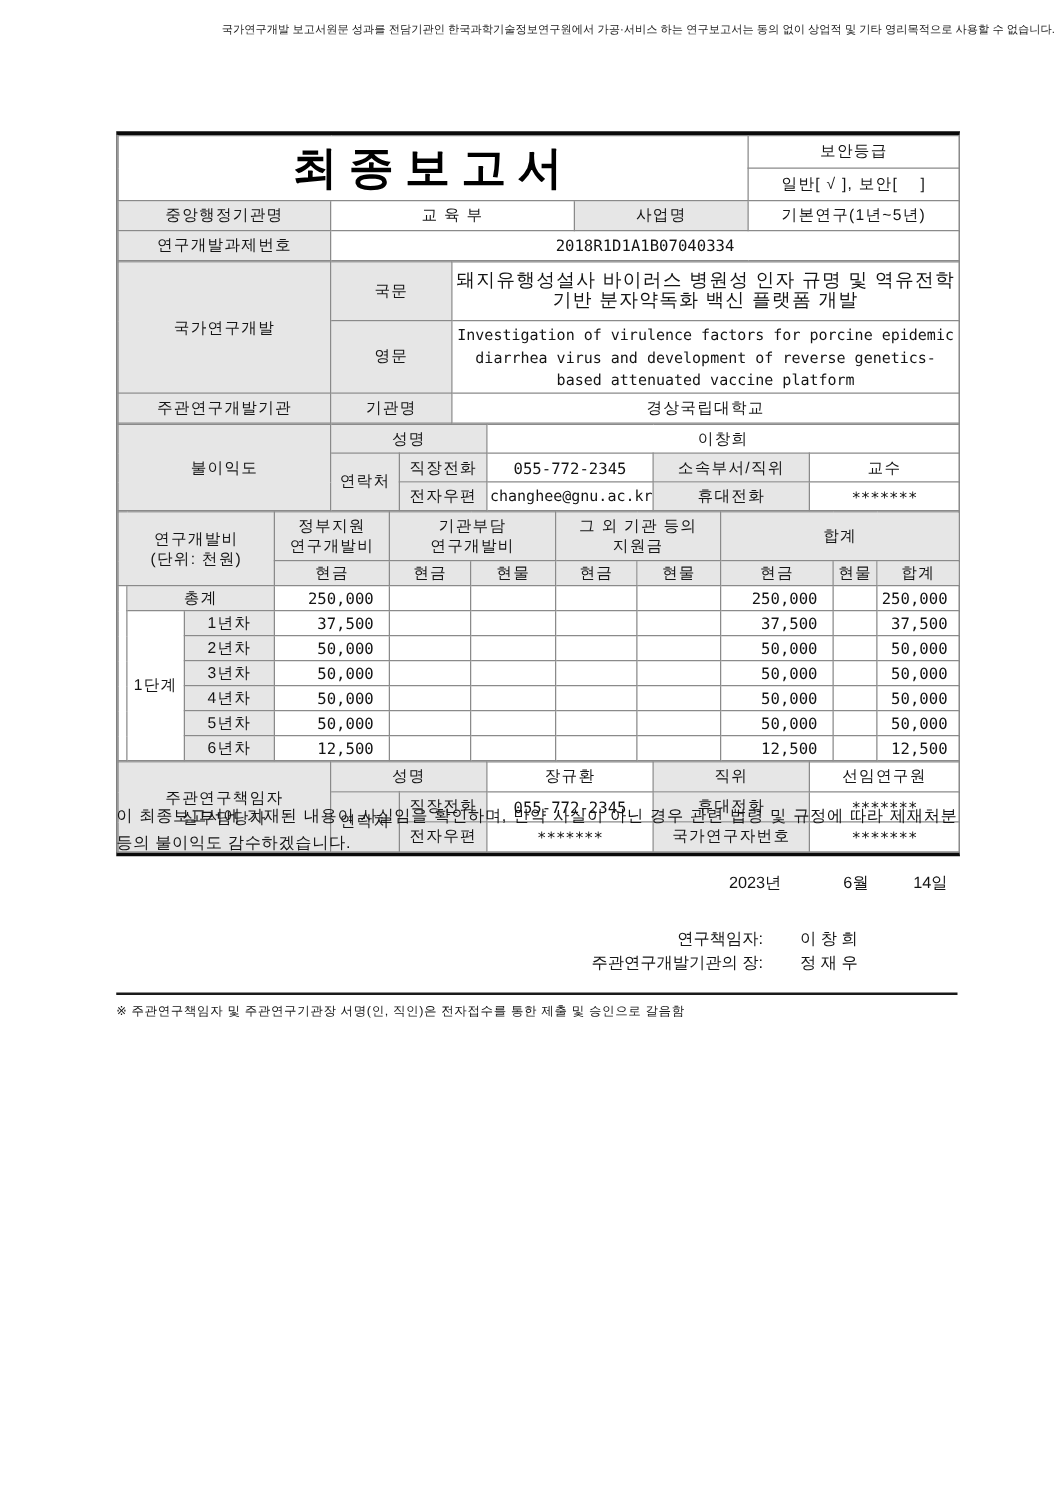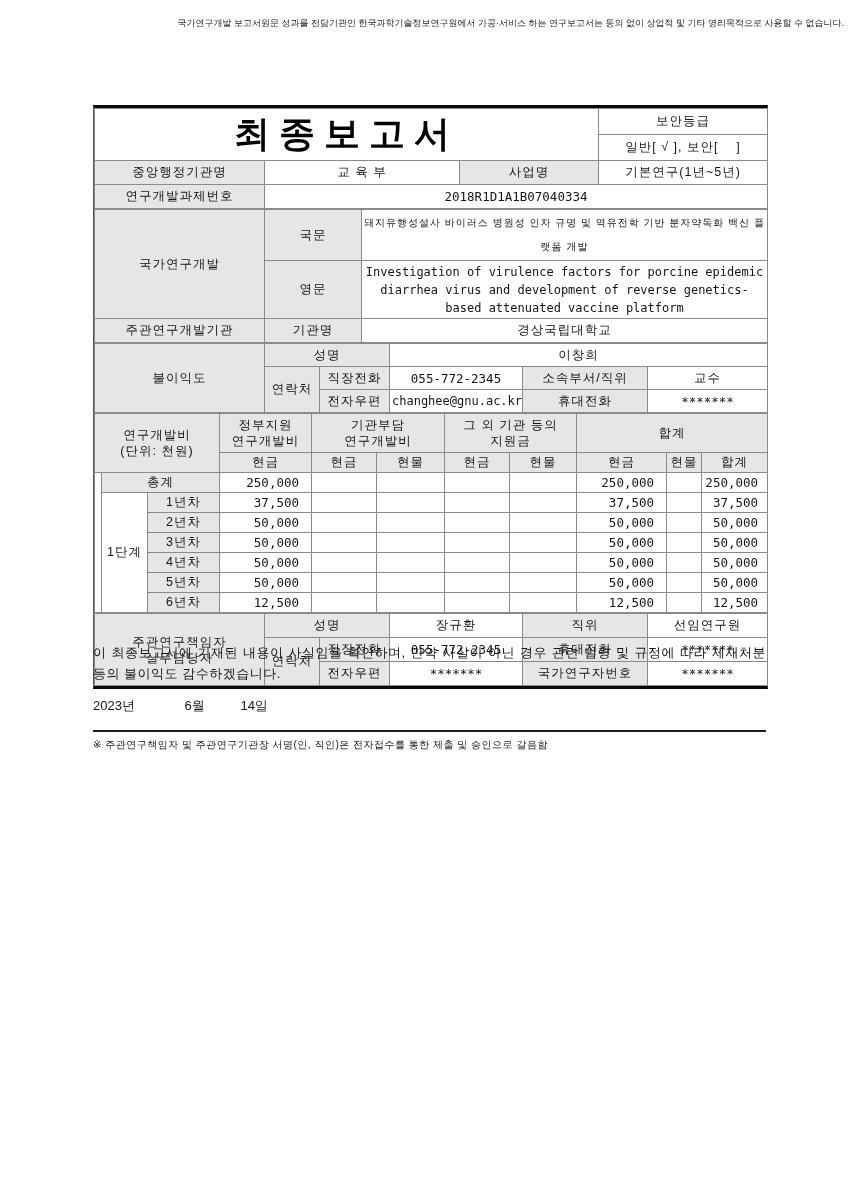--- a/index.html
+++ b/index.html
@@ -17,30 +17,30 @@
   .pre{white-space:pre-line;line-height:16px;}
   .mono{font-family:"DejaVu Sans Mono","Liberation Mono",monospace;letter-spacing:0;}
   .num{font-family:"DejaVu Sans Mono","Liberation Mono",monospace;letter-spacing:0;
        text-align:right;padding-right:12px;}
   .num-last{padding-right:9px;}
   .title-cell{font-size:36px;font-weight:bold;letter-spacing:9px;color:#000;}
   .sec-top td{height:19px;}
   .sec-val{white-space:pre;}
   .r20 td{height:20px;}
   .r21 td{height:21px;}
-  .kor-title{height:44px;font-size:10px;line-height:24px;}
+  .kor-title{height:44px;font-size:15px;line-height:16px;}
   .eng-title{height:55px;font-size:12px;line-height:18px;}
   .email{font-size:12px;}
   .bud-h1 td{height:36px;font-size:12.5px;}
   .bud-h2 td{height:16px;}
   .bud-r td{height:17px;}
   .budget{border-top:1px solid #555;}
   .below{position:absolute;left:93px;top:642px;width:673px;font-size:13px;}
   .decl{text-align:justify;line-height:21px;letter-spacing:0.5px;}
-  .dateline{text-align:left;margin-top:13px;padding-right:8px;}
+  .dateline{text-align:right;margin-top:13px;padding-right:8px;}
   .dateline span{display:inline-block;}
   .d-month{margin-left:46px;}
   .d-day{margin-left:32px;}
   .signs{margin-top:26px;text-align:right;padding-right:64px;line-height:19px;}
   .sign-name{display:inline-block;margin-left:26px;min-width:62px;text-align:left;}
   .rule{border:none;border-top:2px solid #1a1a1a;margin:15px 0 0 0;}
   .footnote{margin-top:6px;text-align:left;font-size:10px;letter-spacing:0.5px;}
 </style>
 </head>
 <body>
@@ -289,17 +289,27 @@
 
   </div>
 
   <div class="below">
     <div class="decl">이 최종보고서에 기재된 내용이 사실임을 확인하며, 만약 사실이 아닌 경우 관련 법령 및 규정에 따라 제재처분 등의 불이익도 감수하겠습니다.</div>
     <div class="dateline">
       <span>2023년</span>
       <span class="d-month">6월</span>
       <span class="d-day">14일</span>
     </div>
+    <div class="signs">
+      <div>
+        <span>연구책임자:</span>
+        <span class="sign-name">이 창 희</span>
+      </div>
+      <div>
+        <span>주관연구개발기관의 장:</span>
+        <span class="sign-name">정 재 우</span>
+      </div>
+    </div>
     <hr class="rule">
     <div class="footnote">※ 주관연구책임자 및 주관연구기관장 서명(인, 직인)은 전자접수를 통한 제출 및 승인으로 갈음함</div>
   </div>
 
 </div>
 
 </body></html>

